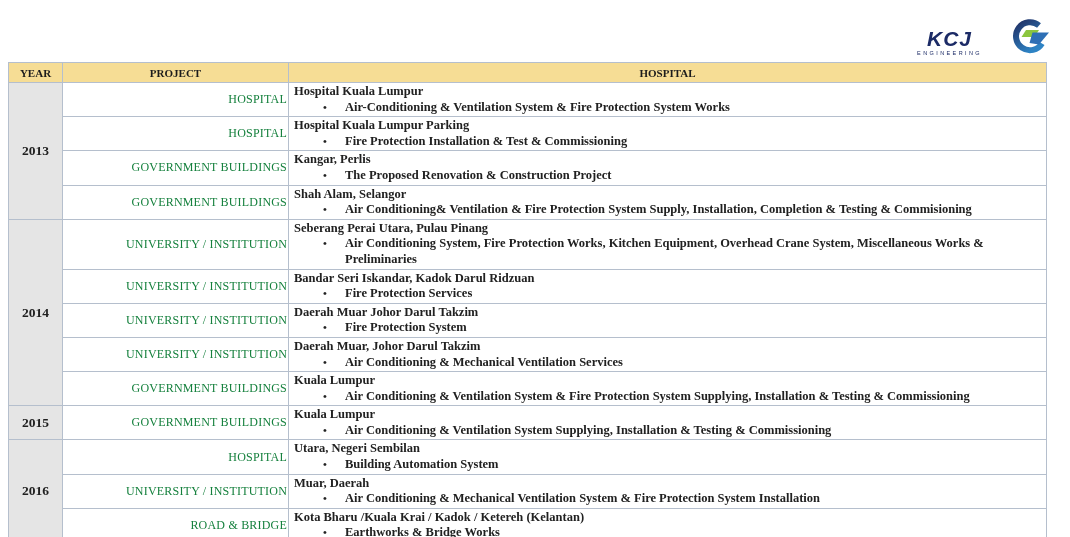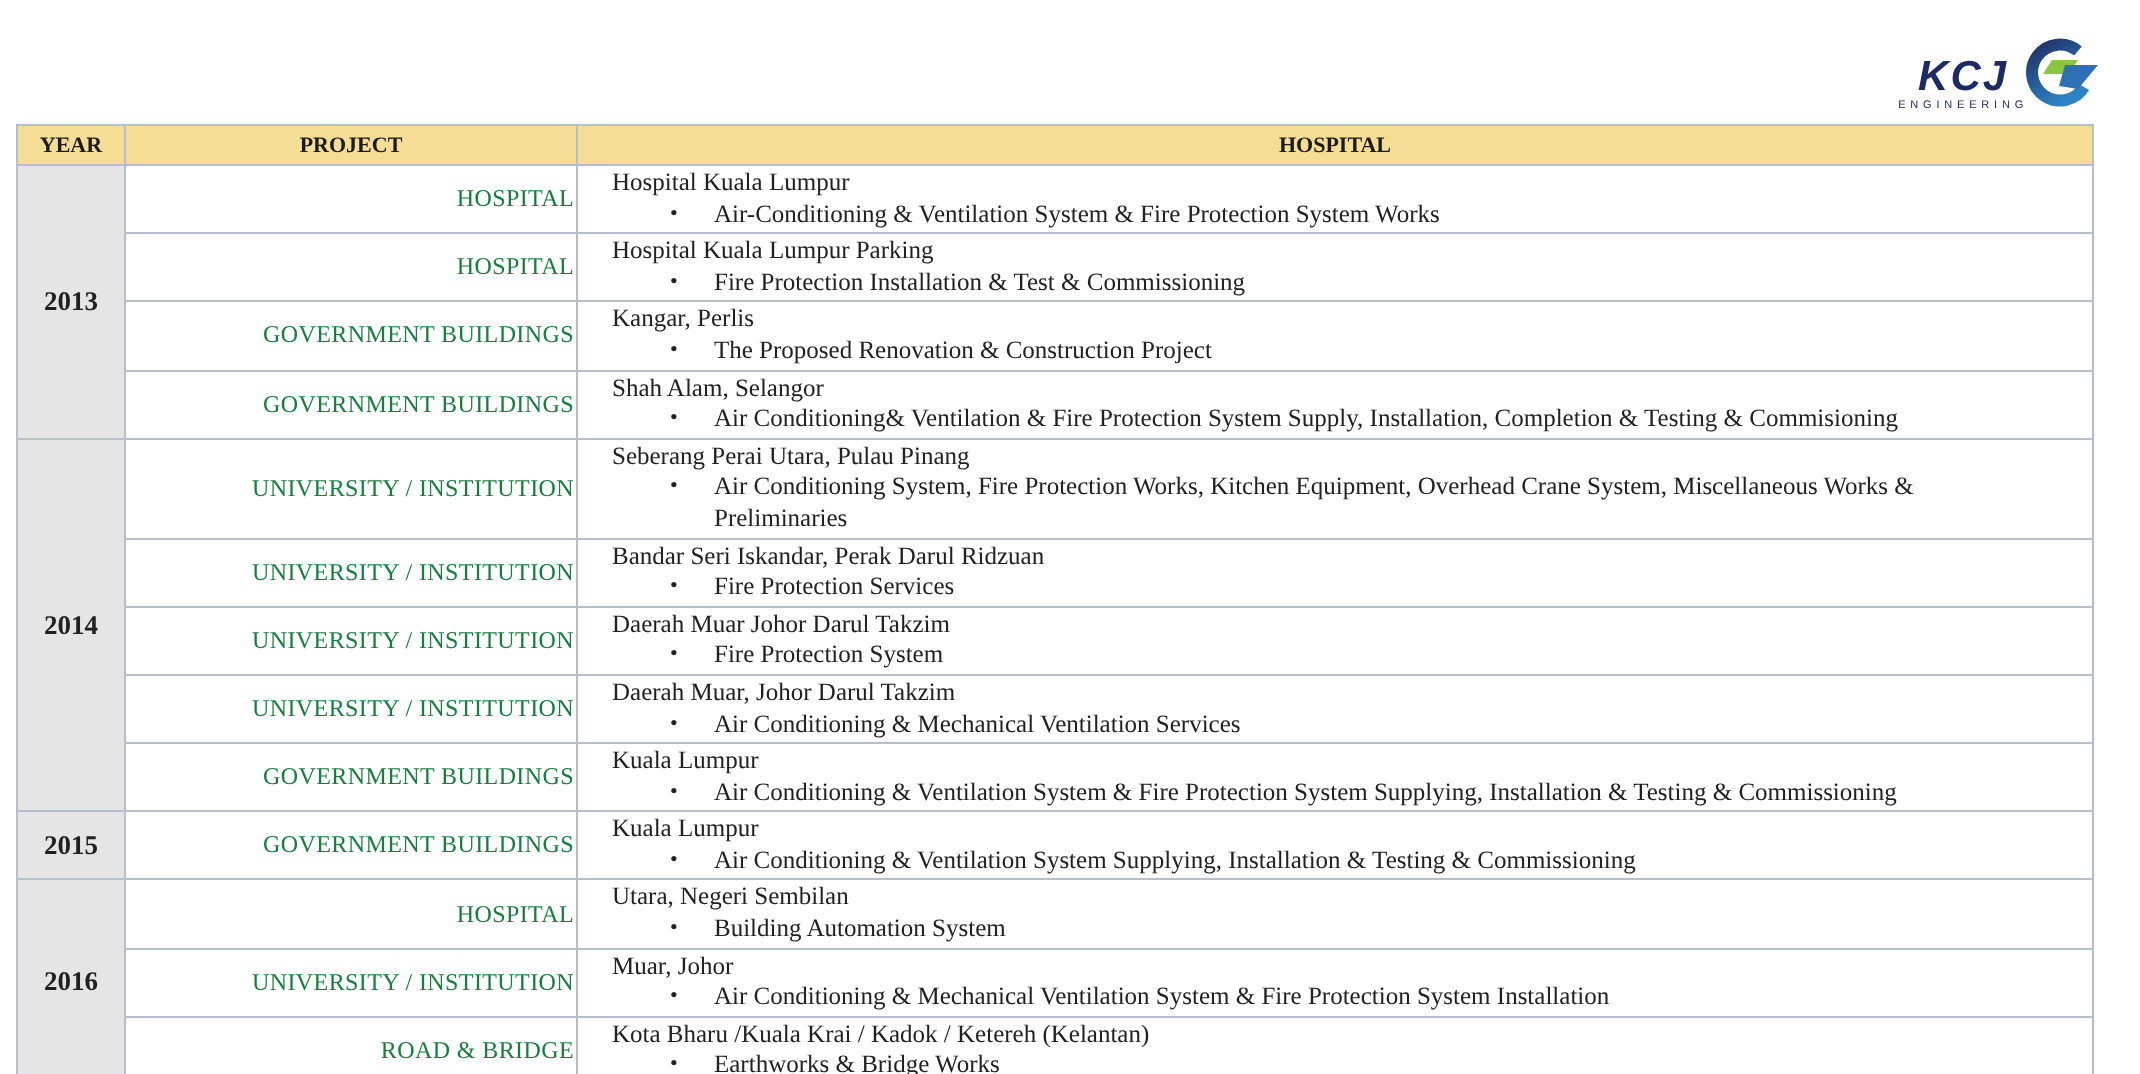--- a/index.html
+++ b/index.html
@@ -1,37 +1,37 @@
 <!DOCTYPE html>
 <html><head>
 <meta charset="utf-8">
 <style>
   html,body{margin:0;padding:0;background:#ffffff;}
   #page{position:relative;width:1070px;height:537px;background:#ffffff;overflow:hidden;
         font-family:"Liberation Serif", serif;color:#212121;}
 
   
-  .logo{position:absolute;top:16px;right:18px;display:flex;align-items:center;}
+  .logo{position:absolute;top:16px;right:18px;display:flex;align-items:center;gap:32px;}
   .logo-textcol{display:flex;flex-direction:column;align-items:center;margin-right:-6px;margin-top:6px;}
   .logo-kcj{font-family:"Liberation Sans", sans-serif;font-weight:bold;font-style:italic;
             font-size:21px;letter-spacing:1px;color:#1c2b66;line-height:20px;}
   .logo-sub{font-family:"Liberation Sans", sans-serif;font-size:5.5px;letter-spacing:2.4px;
             color:#1c2b66;margin-top:1px;}
 
   
   table.projects{position:absolute;left:8px;top:62px;width:1038px;
                  border-collapse:collapse;table-layout:fixed;}
   table.projects td, table.projects th{border:1px solid #b5bfcd;overflow:hidden;}
   th.hdr{background:#F6DD95;font-size:11px;font-weight:bold;text-align:center;
          height:17px;padding:1px 0;color:#1c1c1c;}
   td.year-cell{font-size:13.5px;font-weight:bold;text-align:center;vertical-align:middle;
                background:#e5e5e5;}
   td.project-cell{font-size:12px;text-align:right;vertical-align:middle;
                   letter-spacing:.2px;color:#15803d;}
-  td.details-cell{font-size:12.5px;vertical-align:middle;padding:1px 14px;}
+  td.details-cell{font-size:12.5px;vertical-align:middle;padding:1px 2px;font-weight:bold;}
   tr.data-row{height:31.6px;}
   .loc-line{line-height:15.6px;padding-left:3px;white-space:nowrap;}
   .work-line{position:relative;line-height:15.6px;padding-left:54px;white-space:nowrap;}
   .work-line .bullet{position:absolute;left:32px;top:0;font-size:11px;}
 </style>
 </head>
 <body>
 
 <div id="page">
 
@@ -103,21 +103,21 @@
           <td class="project-cell">UNIVERSITY / INSTITUTION</td>
           <td class="details-cell">
             <div class="loc-line">Seberang Perai Utara, Pulau Pinang</div>
             <div class="work-line"><span class="bullet">•</span>Air Conditioning System, Fire Protection Works, Kitchen Equipment, Overhead Crane System, Miscellaneous Works &amp;</div>
             <div class="work-line">Preliminaries</div>
           </td>
         </tr>
         <tr class="data-row">
           <td class="project-cell">UNIVERSITY / INSTITUTION</td>
           <td class="details-cell">
-            <div class="loc-line">Bandar Seri Iskandar, Perak Darul Ridzuan</div>
+            <div class="loc-line">Bandar Seri Iskandar, Kadok Darul Ridzuan</div>
             <div class="work-line"><span class="bullet">•</span>Fire Protection Services</div>
           </td>
         </tr>
         <tr class="data-row">
           <td class="project-cell">UNIVERSITY / INSTITUTION</td>
           <td class="details-cell">
             <div class="loc-line">Daerah Muar Johor Darul Takzim</div>
             <div class="work-line"><span class="bullet">•</span>Fire Protection System</div>
           </td>
         </tr>
@@ -147,21 +147,21 @@
           <td class="year-cell" rowspan="3">2016</td>
           <td class="project-cell">HOSPITAL</td>
           <td class="details-cell">
             <div class="loc-line">Utara, Negeri Sembilan</div>
             <div class="work-line"><span class="bullet">•</span>Building Automation System</div>
           </td>
         </tr>
         <tr class="data-row">
           <td class="project-cell">UNIVERSITY / INSTITUTION</td>
           <td class="details-cell">
-            <div class="loc-line">Muar, Johor</div>
+            <div class="loc-line">Muar, Daerah</div>
             <div class="work-line"><span class="bullet">•</span>Air Conditioning &amp; Mechanical Ventilation System &amp; Fire Protection System Installation</div>
           </td>
         </tr>
         <tr class="data-row">
           <td class="project-cell">ROAD &amp; BRIDGE</td>
           <td class="details-cell">
             <div class="loc-line">Kota Bharu /Kuala Krai / Kadok / Ketereh (Kelantan)</div>
             <div class="work-line"><span class="bullet">•</span>Earthworks &amp; Bridge Works</div>
           </td>
         </tr>

